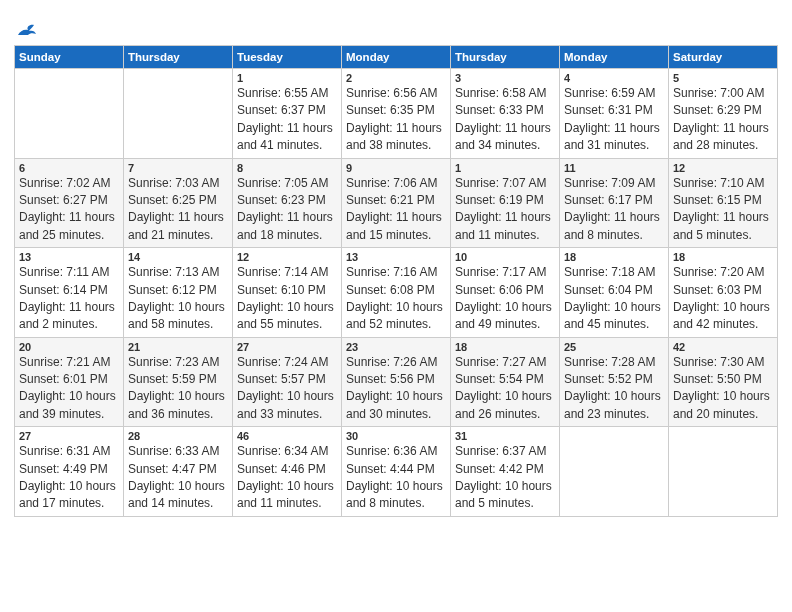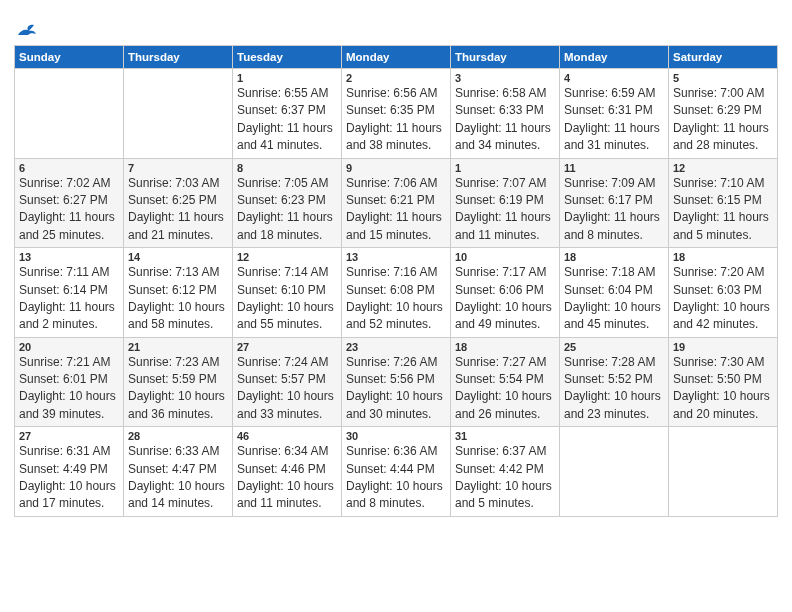--- a/index.html
+++ b/index.html
@@ -219,21 +219,21 @@
           </td>
           <td>
             <span class="day-number">18</span>
             <div class="day-info">Sunrise: 7:27 AM<br>Sunset: 5:54 PM<br>Daylight: 10 hours and 26 minutes.</div>
           </td>
           <td>
             <span class="day-number">25</span>
             <div class="day-info">Sunrise: 7:28 AM<br>Sunset: 5:52 PM<br>Daylight: 10 hours and 23 minutes.</div>
           </td>
           <td>
-            <span class="day-number">19</span>
+            <span class="day-number">42</span>
             <div class="day-info">Sunrise: 7:30 AM<br>Sunset: 5:50 PM<br>Daylight: 10 hours and 20 minutes.</div>
           </td>
         </tr>
         <tr>
           <td>
             <span class="day-number">27</span>
             <div class="day-info">Sunrise: 6:31 AM<br>Sunset: 4:49 PM<br>Daylight: 10 hours and 17 minutes.</div>
           </td>
           <td>
             <span class="day-number">28</span>

